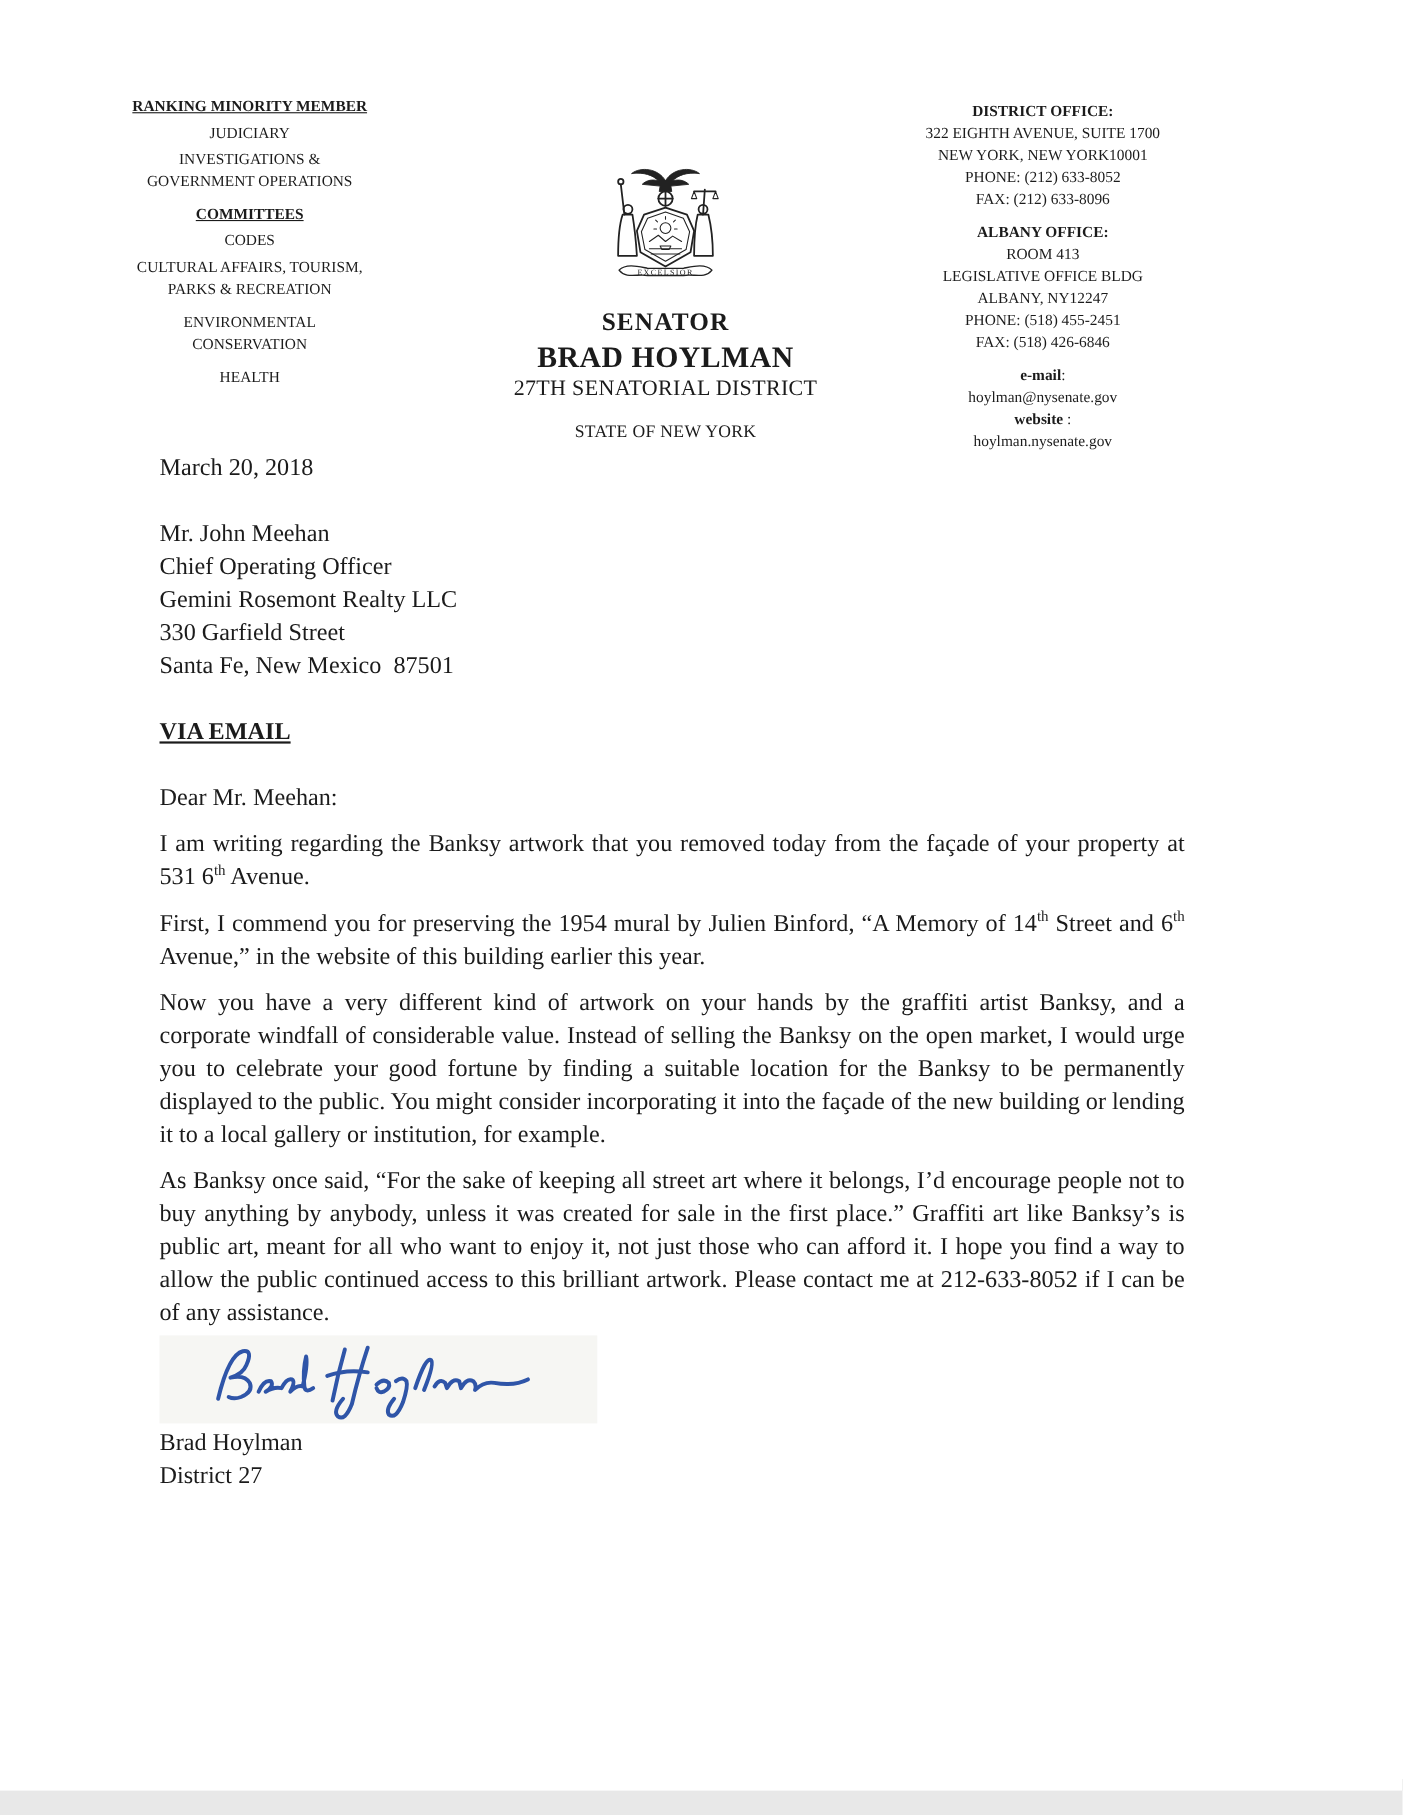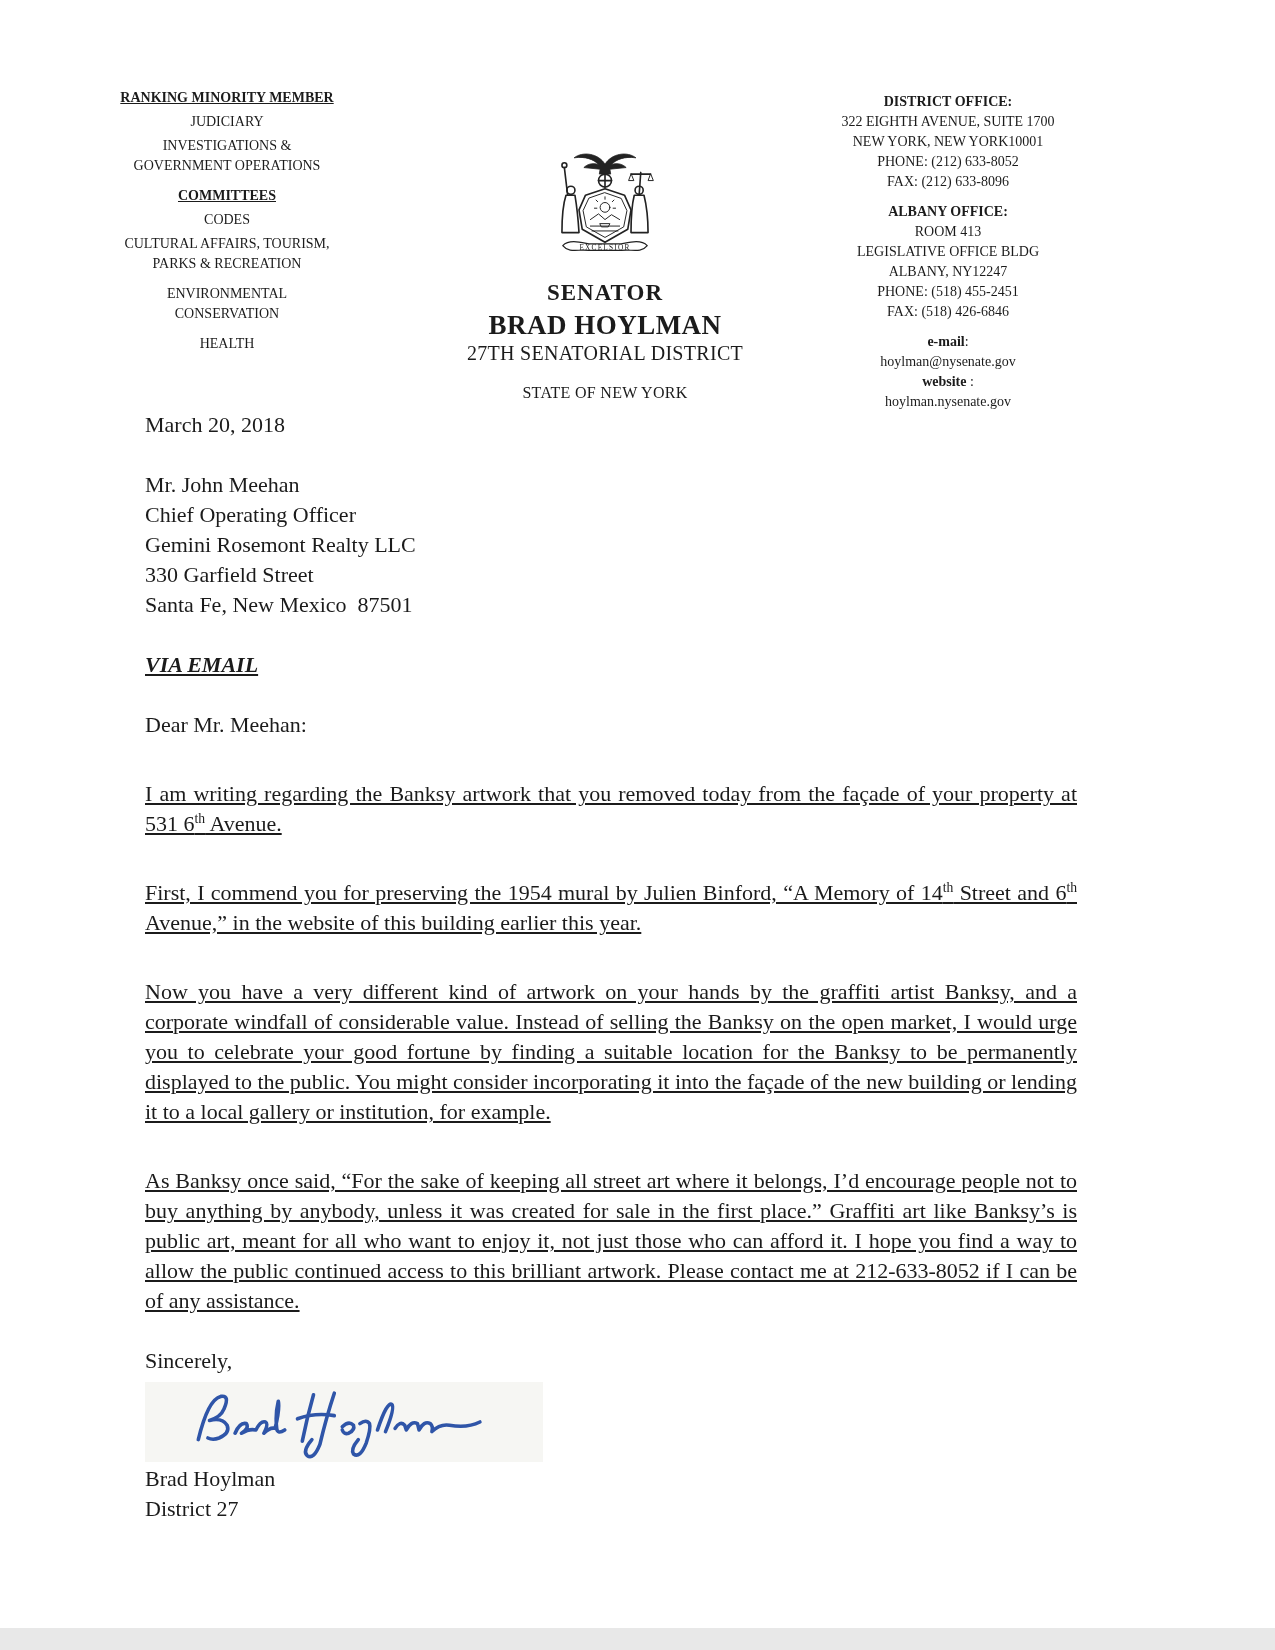--- a/index.html
+++ b/index.html
@@ -34,23 +34,23 @@
   .lh-name{font-size:27px;font-weight:bold;letter-spacing:0.5px;margin-top:4px;}
   .lh-district{font-size:20px;margin-top:1px;letter-spacing:0.3px;}
   .lh-state{font-size:16px;margin-top:19px;letter-spacing:0.3px;}
   .bold{font-weight:bold;}
   
   .letter{
     position:absolute;left:145px;top:410px;width:932px;
     font-size:22px;line-height:30px;
   }
   .block{margin-top:30px;}
-  .para{margin:39px 0 0 0;text-decoration:underline;}
+  .para{margin:12px 0 0 0;}
   .justify{text-align:justify;}
-  .via{font-weight:bold;text-decoration:underline;font-style:italic;}
+  .via{font-weight:bold;text-decoration:underline;}
   sup{font-size:0.62em;line-height:0;vertical-align:super;}
   .sig-wrap{position:relative;margin-top:4px;height:84px;}
   .sig-bg{position:absolute;left:0;top:2px;width:398px;height:80px;background:#f6f6f3;}
   .sig-svg{position:absolute;left:2px;top:2px;}
   .signer div{line-height:30px;}
 </style>
 </head>
 <body>
 
 <div class="page">
@@ -135,21 +135,20 @@
 
     <div class="block"><span class="via">VIA EMAIL</span></div>
 
     <div class="block">Dear Mr. Meehan:</div>
 
     <p class="para justify"><span>I am writing regarding the Banksy artwork that you removed today from the façade of your property at 531 6</span><sup>th</sup><span> Avenue.</span></p>
     <p class="para justify"><span>First, I commend you for preserving the 1954 mural by Julien Binford, “A Memory of 14</span><sup>th</sup><span> Street and 6</span><sup>th</sup><span> Avenue,” in the website of this building earlier this year.</span></p>
     <p class="para justify"><span>Now you have a very different kind of artwork on your hands by the graffiti artist Banksy, and a corporate windfall of considerable value. Instead of selling the Banksy on the open market, I would urge you to celebrate your good fortune by finding a suitable location for the Banksy to be permanently displayed to the public. You might consider incorporating it into the façade of the new building or lending it to a local gallery or institution, for example.</span></p>
     <p class="para justify"><span>As Banksy once said, “For the sake of keeping all street art where it belongs, I’d encourage people not to buy anything by anybody, unless it was created for sale in the first place.” Graffiti art like Banksy’s is public art, meant for all who want to enjoy it, not just those who can afford it. I hope you find a way to allow the public continued access to this brilliant artwork. Please contact me at 212-633-8052 if I can be of any assistance.</span></p>
 
-    <div class="block">Sincerely,</div>
 
     <div class="sig-wrap">
       <div class="sig-bg"></div>
       <svg class="sig-svg" width="385" height="80" viewBox="0 0 385 100">
         <g stroke="#2f55a8" stroke-width="4.5" fill="none" stroke-linecap="round" stroke-linejoin="round">
           <path d="M16,72 Q28,22 44,18 Q56,16 48,34 Q44,44 30,48 Q46,44 52,54 Q56,64 42,70 Q34,73 28,70"></path>
           <path d="M62,64 Q68,50 76,52 Q80,58 70,64 Q80,58 88,60 Q94,48 100,50 Q104,52 98,64 Q106,56 112,58 Q118,34 116,24 Q112,40 114,58 Q115,66 124,60"></path>
           <path d="M160,16 Q152,44 146,74"></path>
           <path d="M186,14 Q176,44 168,78 Q160,98 152,92 Q146,86 158,72"></path>
           <path d="M140,46 Q162,38 186,42"></path>

